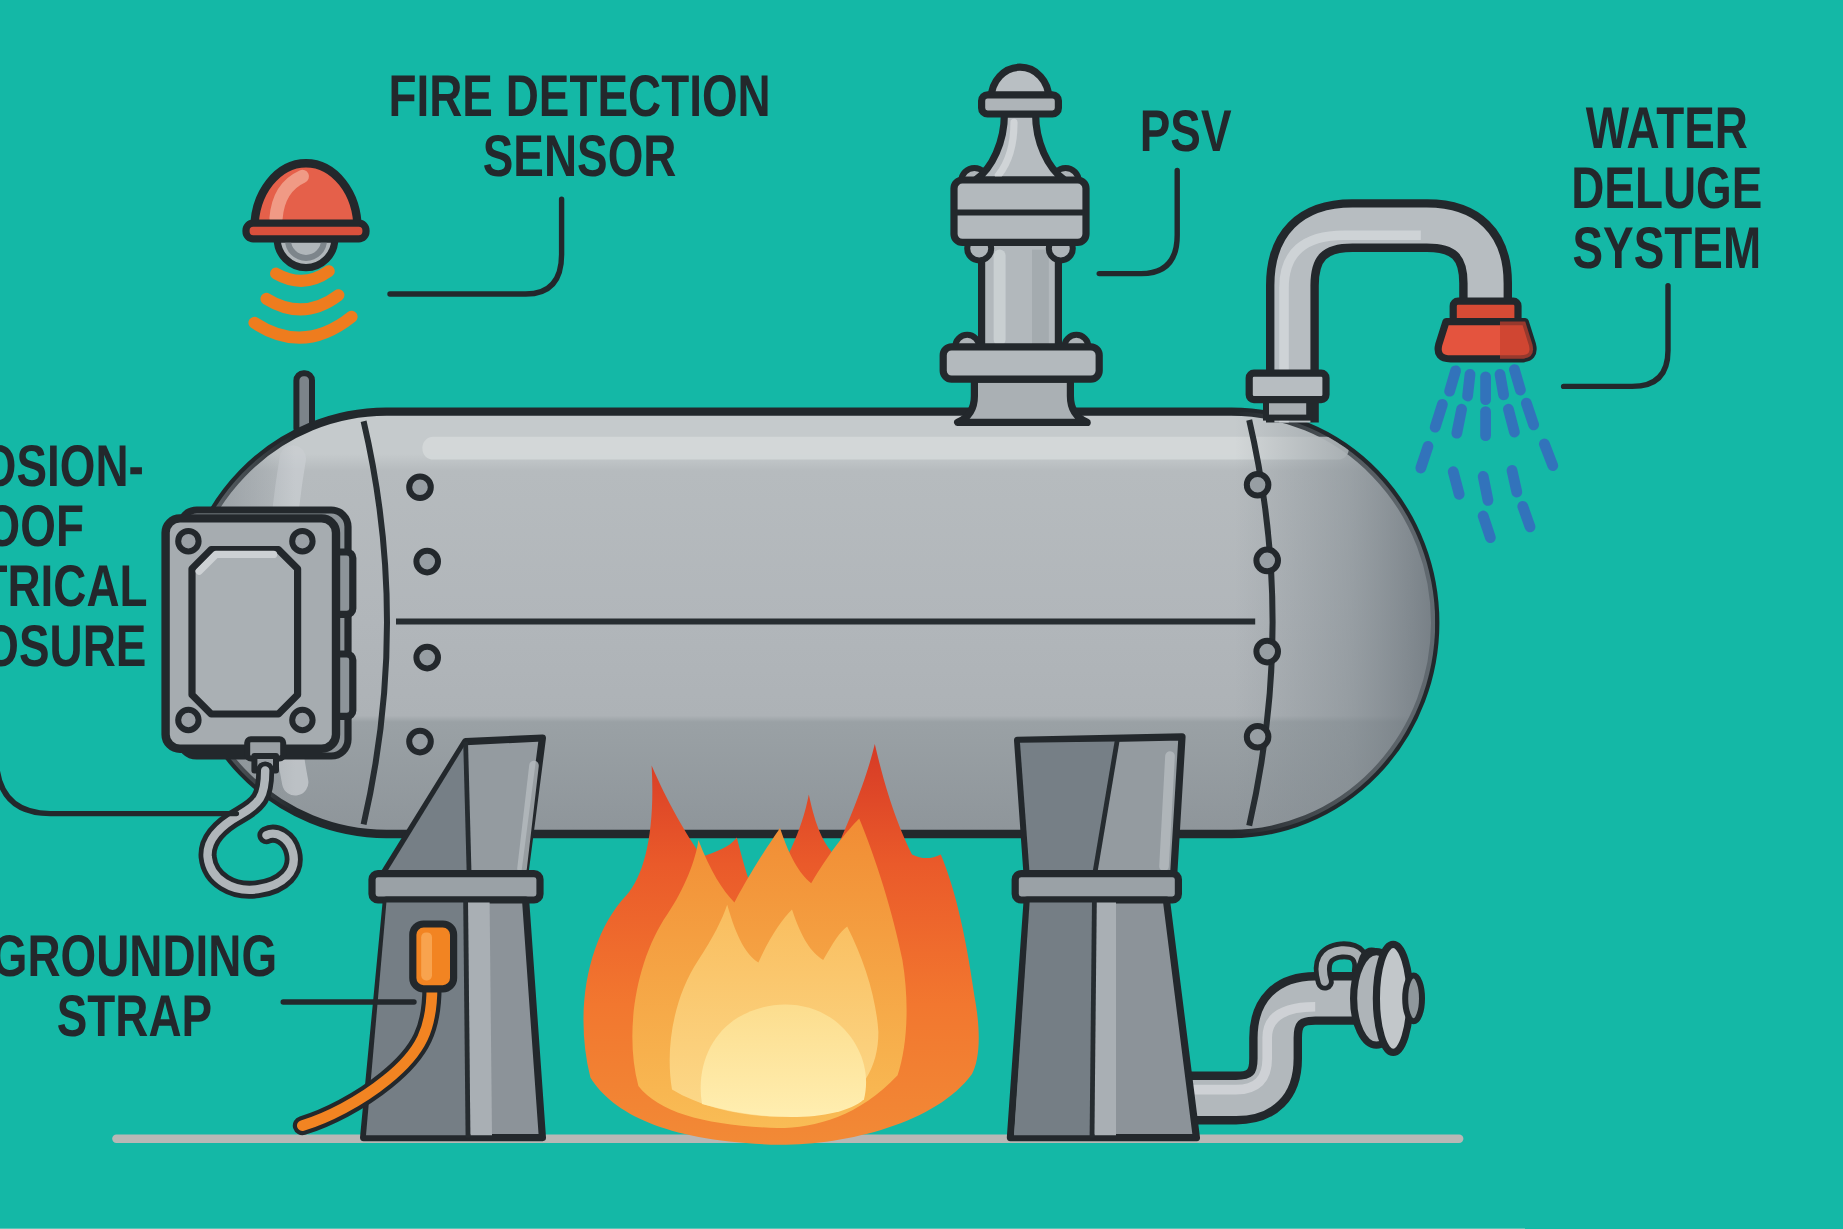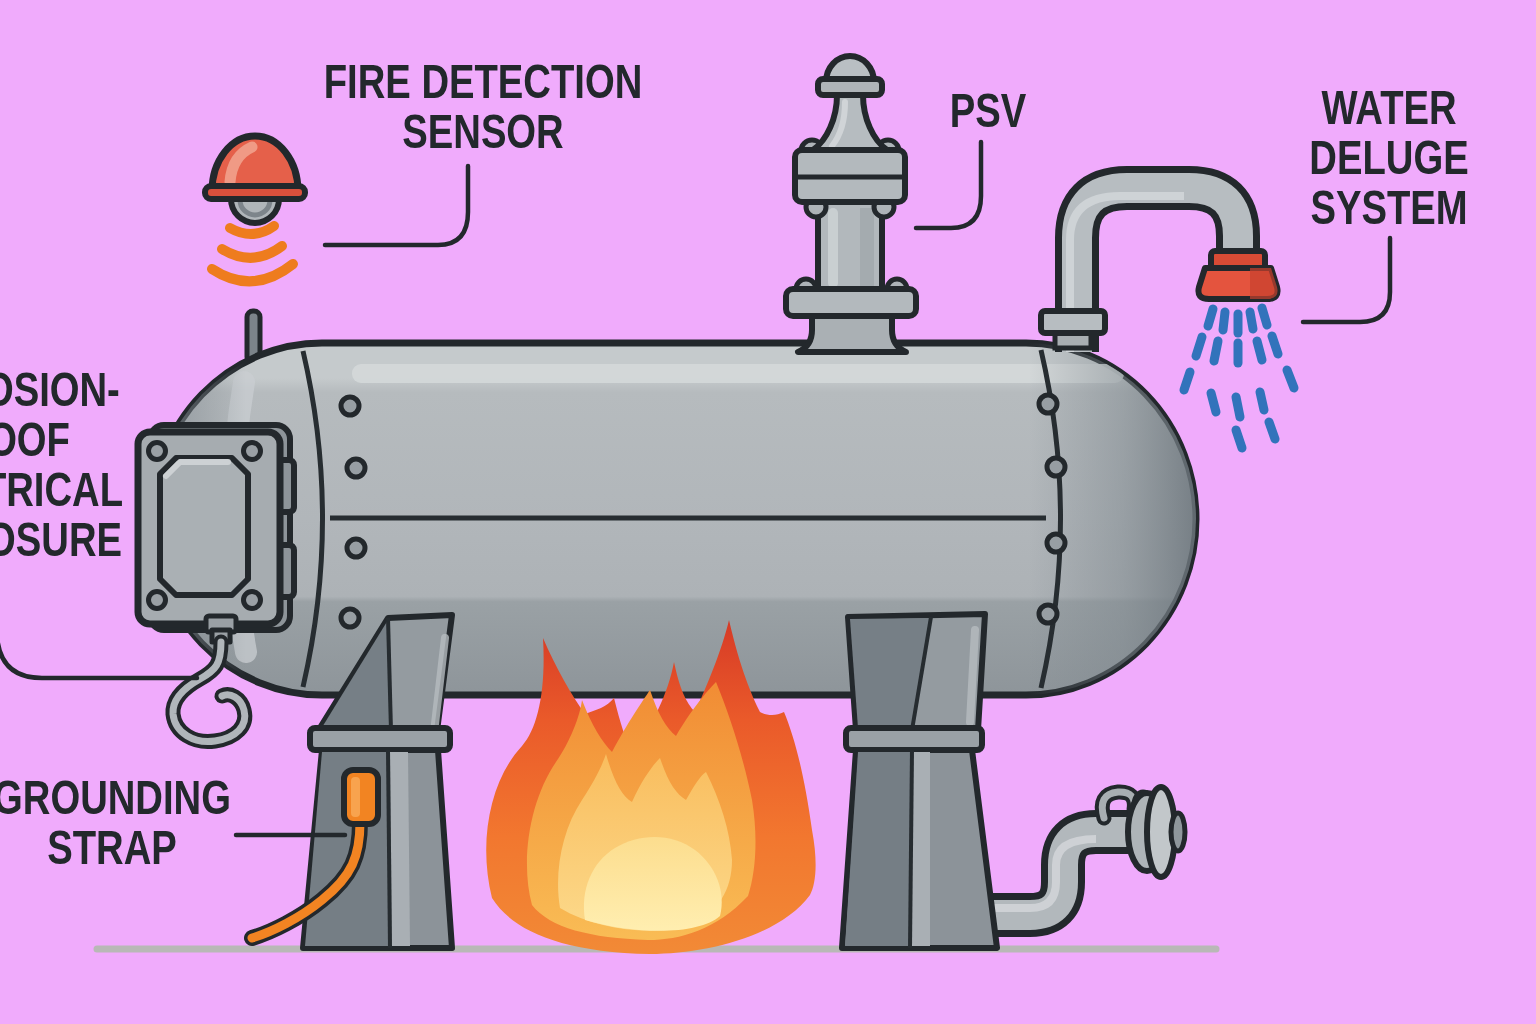--- a/index.html
+++ b/index.html
@@ -1,18 +1,18 @@
 <!DOCTYPE html>
 <html><head>
 <meta charset="utf-8">
 <style>
   html,body{margin:0;padding:0;background:#d8d8d6;}
   #stage{
     position:relative;width:1536px;height:1024px;overflow:hidden;
-    background:#f0abfc;
+    background:#14b8a6;
     font-family:"Liberation Sans","DejaVu Sans",sans-serif;
   }
   #artwork{position:absolute;left:0;top:0;}
   .label{
     position:absolute;
     color:#23282c;
     font-weight:700;
     font-size:49px;
     line-height:50px;
     text-align:center;

